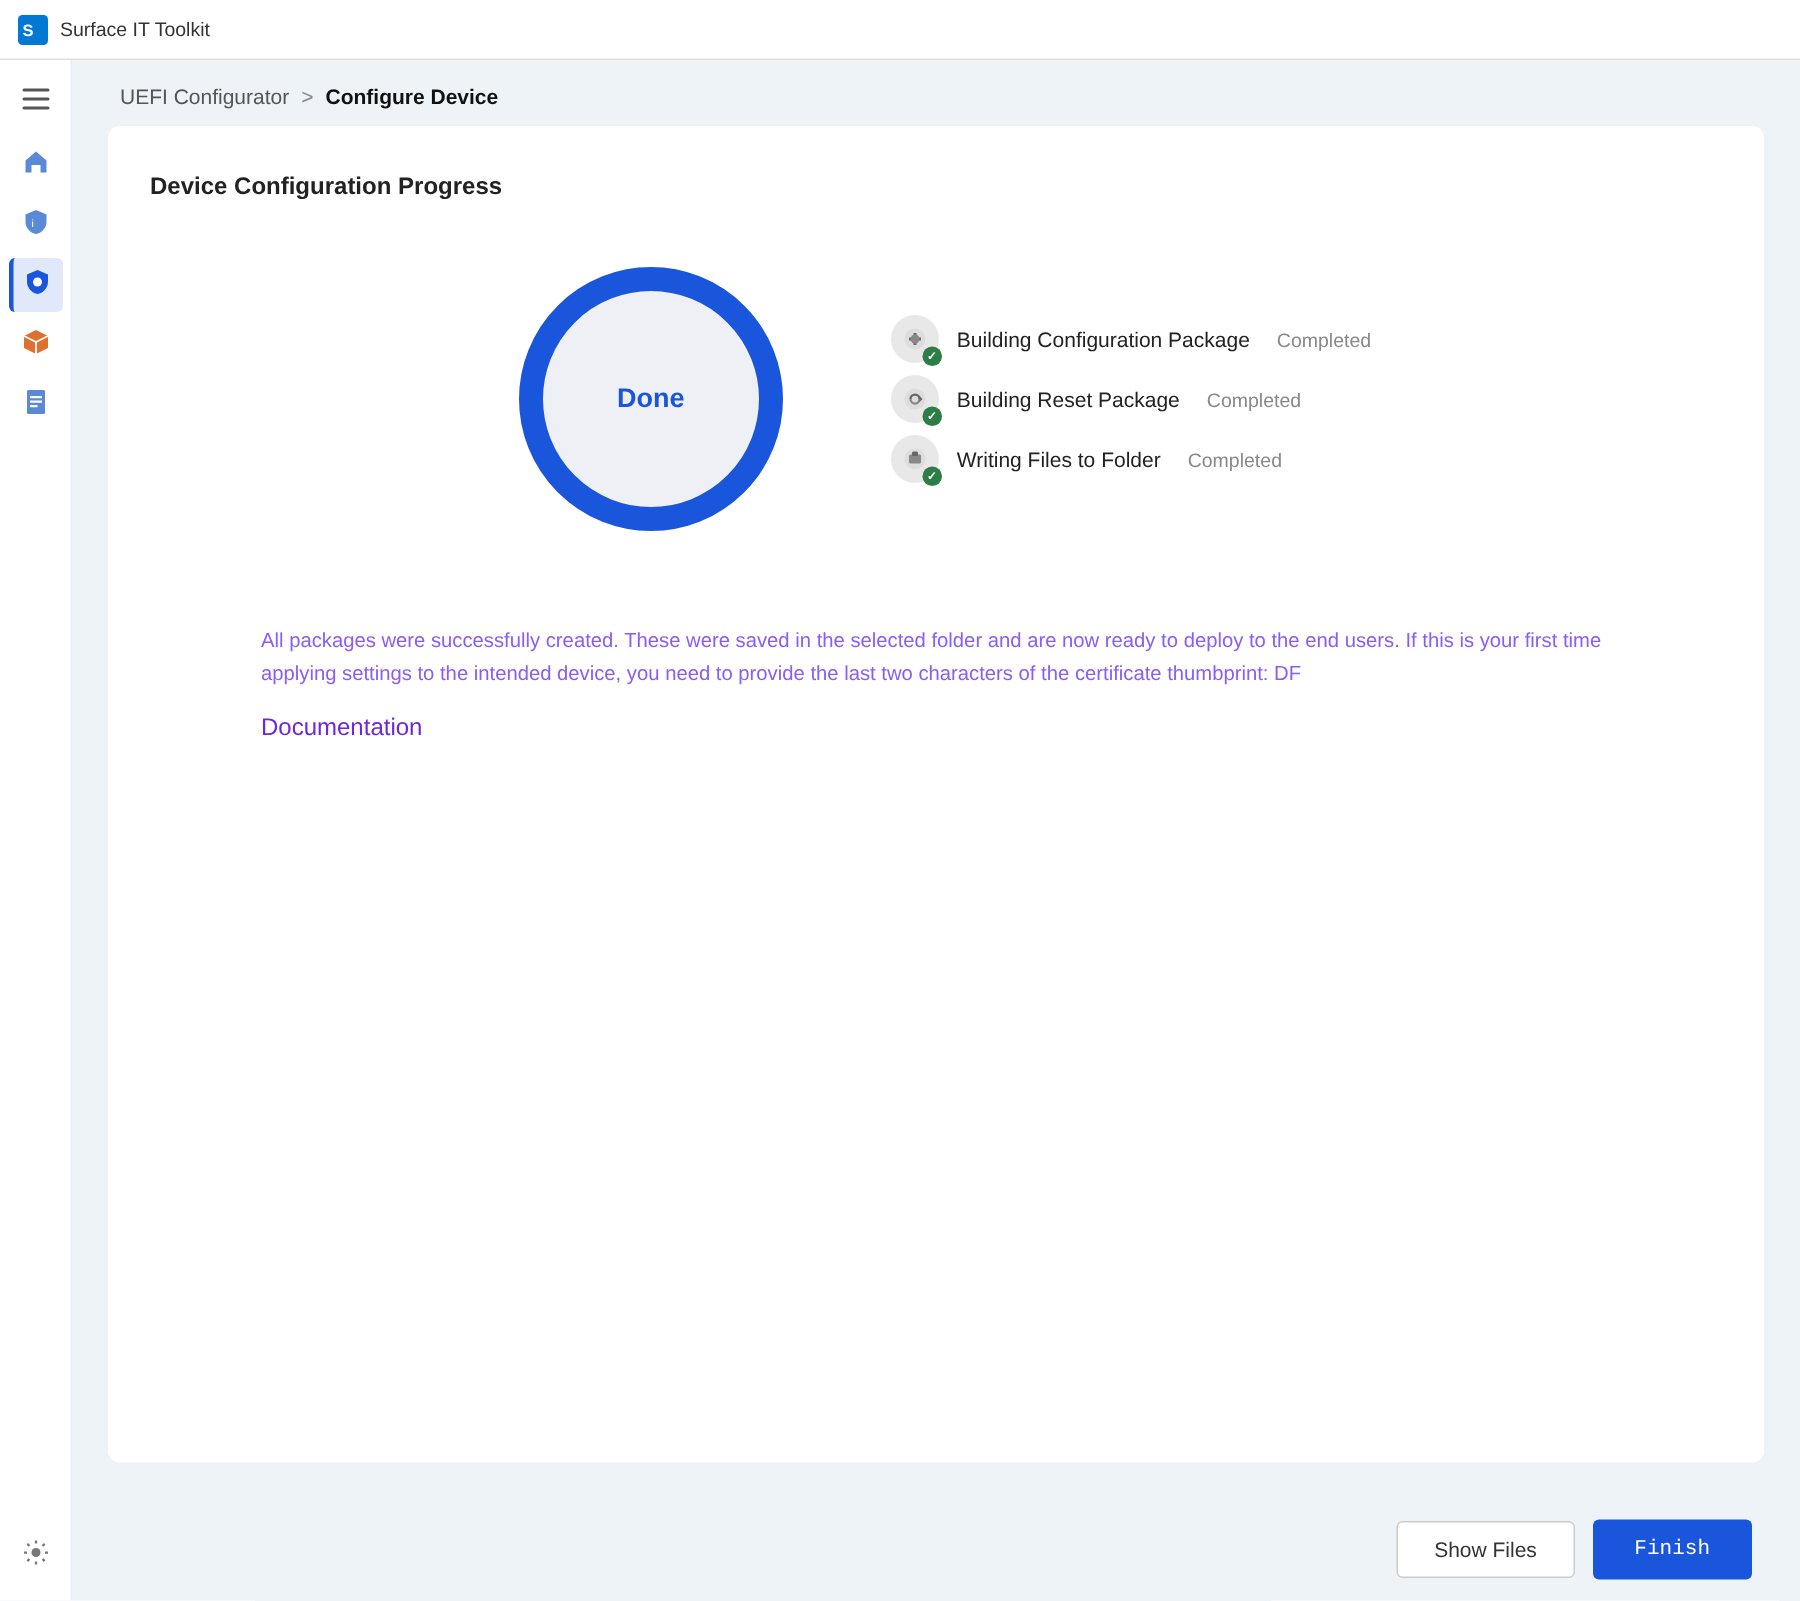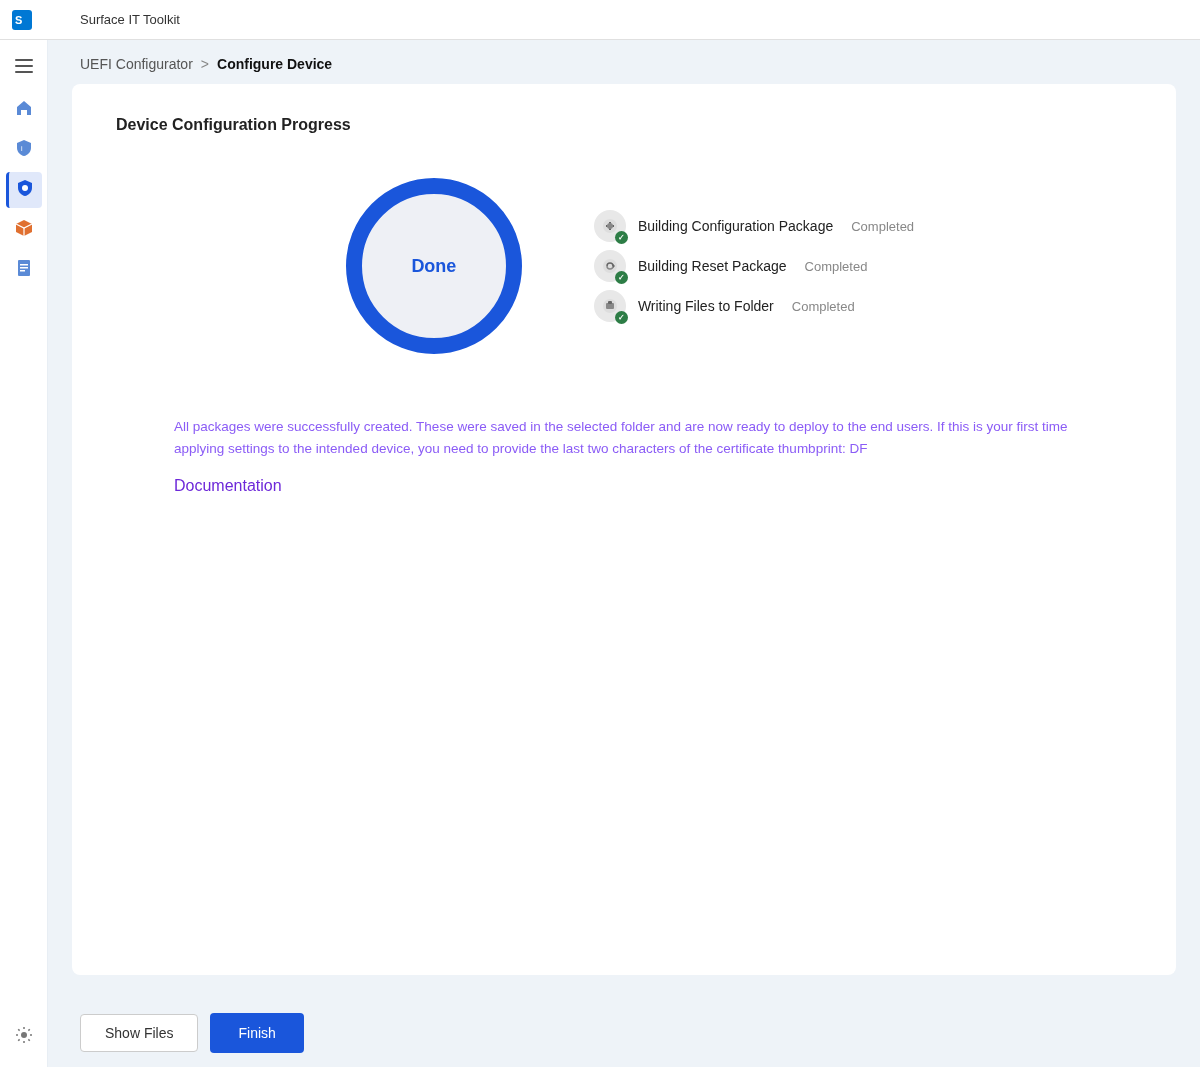--- a/index.html
+++ b/index.html
@@ -25,21 +25,20 @@
     }
     .titlebar-icon {
       width: 20px;
       height: 20px;
       margin-right: 8px;
     }
     .titlebar-title {
       font-size: 13px;
       color: #333;
       font-weight: 400;
-      margin-left: 40px;
     }
 
     
     .main-layout {
       display: flex;
       flex: 1;
       overflow: hidden;
     }
 
     
@@ -128,21 +127,21 @@
       font-size: 14px;
       color: #111;
       font-weight: 600;
     }
 
     
     .card {
       background: #ffffff;
       margin: 0 24px 24px 24px;
       border-radius: 8px;
-      padding: 32px 44px;
+      padding: 32px 28px;
       flex: 1;
       overflow: auto;
     }
     .card-title {
       font-size: 16px;
       font-weight: 700;
       color: #222;
       margin-bottom: 32px;
     }
 
@@ -267,21 +266,21 @@
       text-decoration: none;
       cursor: pointer;
     }
 
     
     .bottom-bar {
       height: 68px;
       background: #eef3f8;
       display: flex;
       align-items: center;
-      justify-content: flex-start;
+      justify-content: flex-end;
       padding: 0 32px;
       gap: 12px;
       flex-shrink: 0;
     }
     .btn-secondary {
       padding: 10px 24px;
       border: 1px solid #ccc;
       background: #ffffff;
       border-radius: 4px;
       font-size: 14px;
@@ -290,21 +289,21 @@
       font-family: inherit;
     }
     .btn-primary {
       padding: 12px 28px;
       border: none;
       background: #1a56db;
       border-radius: 4px;
       font-size: 14px;
       color: #ffffff;
       cursor: pointer;
-      font-family: Liberation Sans, sans-serif;
+      font-family: Liberation Mono, monospace;
       font-weight: 500;
     }
 
     
     .icon-home { color: #5a8ad6; font-size: 17px; }
   </style>
 </head>
 <body>
 
 <div class="titlebar">

